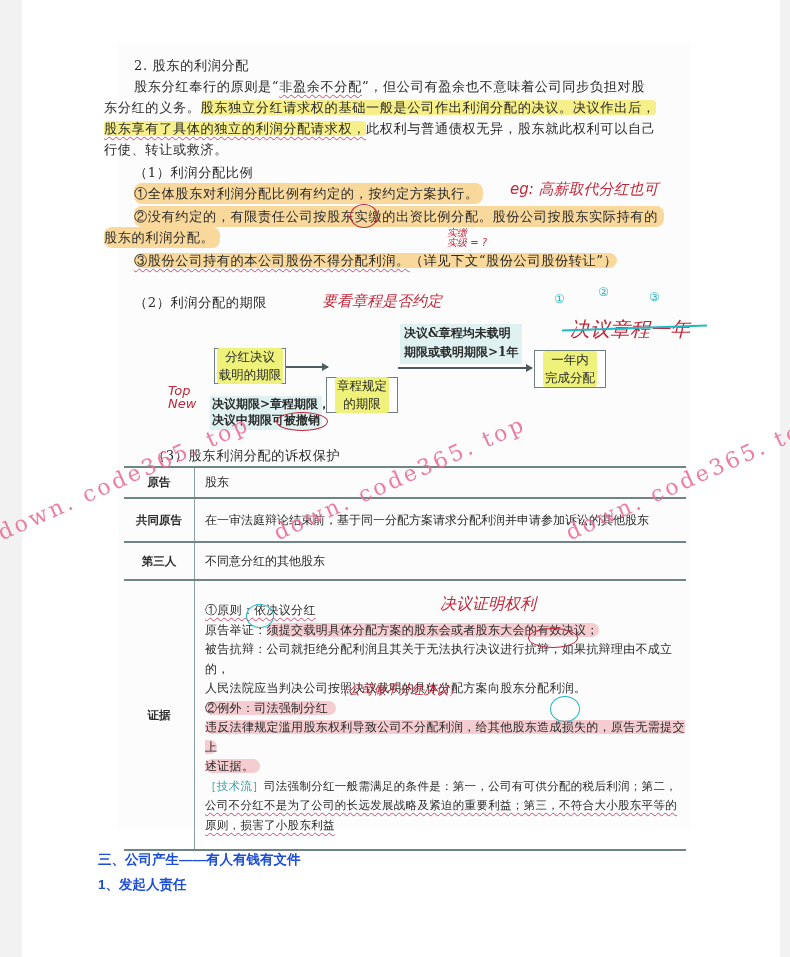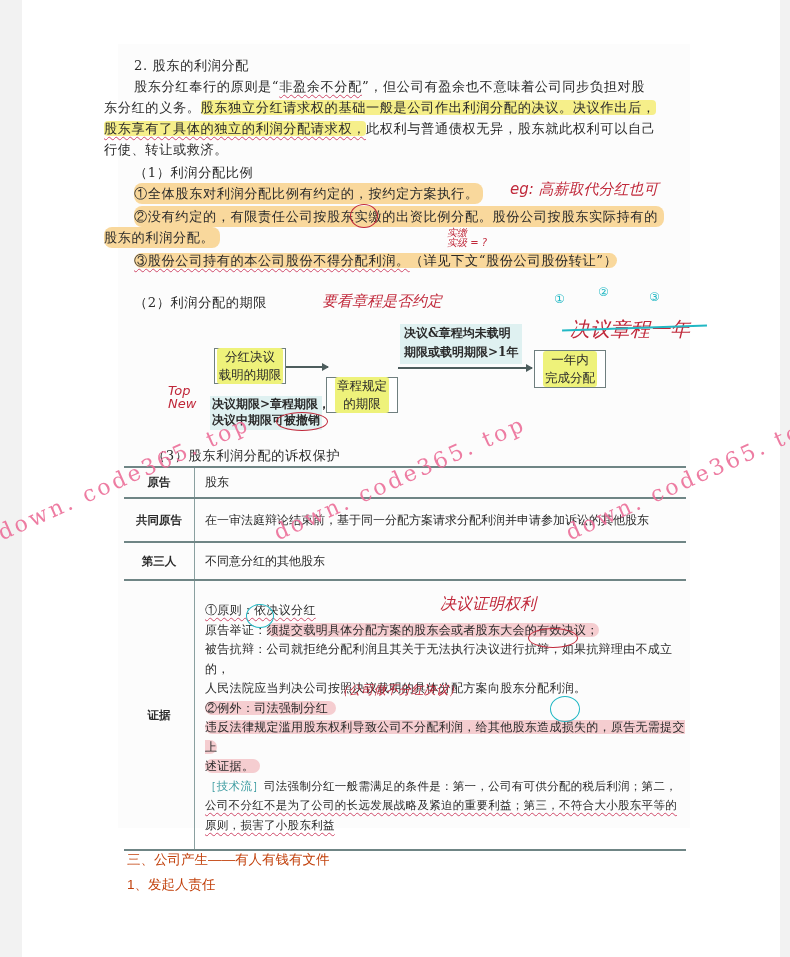--- a/index.html
+++ b/index.html
@@ -21,21 +21,21 @@
   .box span { background:#eef27a; padding:0 2px; border-radius:3px; }
   .arrow { position:absolute; height:1.5px; background:#4d5d5d; }
   .arrow::after { content:""; position:absolute; right:-1px; top:-3.5px; border-left:7px solid #4d5d5d; border-top:4px solid transparent; border-bottom:4px solid transparent; }
   table.lit { position:absolute; left:102px; top:466px; width:562px; border-collapse:collapse; font-size:12px; }
   table.lit td { border-top:2px solid #6f8585; padding:0; vertical-align:middle; }
   table.lit tr:last-child td { border-bottom:2px solid #6f8585; }
   table.lit td.k { width:70px; text-align:center; font-weight:bold; font-family:"DejaVu Sans", sans-serif; border-right:1.5px solid #8aa0a0; font-size:11.5px; }
   table.lit td.v { padding-left:10px; }
   .ev { font-size:12px; line-height:19.5px; letter-spacing:0.3px; }
   .wm { position:absolute; color:#ec6f99; font-family:"DejaVu Serif", serif; font-size:22px; letter-spacing:3px; transform:rotate(-24deg); transform-origin:left bottom; opacity:0.9; white-space:nowrap; }
-  .sec { position:absolute; font-family:"Liberation Sans", sans-serif; font-weight:normal; font-size:13.5px; color:#c2410c;margin-left:29px; }
+  .sec { position:absolute; font-family:"Liberation Sans", sans-serif; font-weight:bold; font-size:13.5px; color:#1d4ed8; }
   .circle { position:absolute; border:1.5px solid #c0283a; border-radius:50%; }
   .circle.c { border-color:#22b8c4; }
 </style>
 </head>
 <body>
 
 <div class="page">
   <div class="scan"></div>
 
   <div class="abs p" style="left:112px; top:55px;">2. 股东的利润分配</div>

